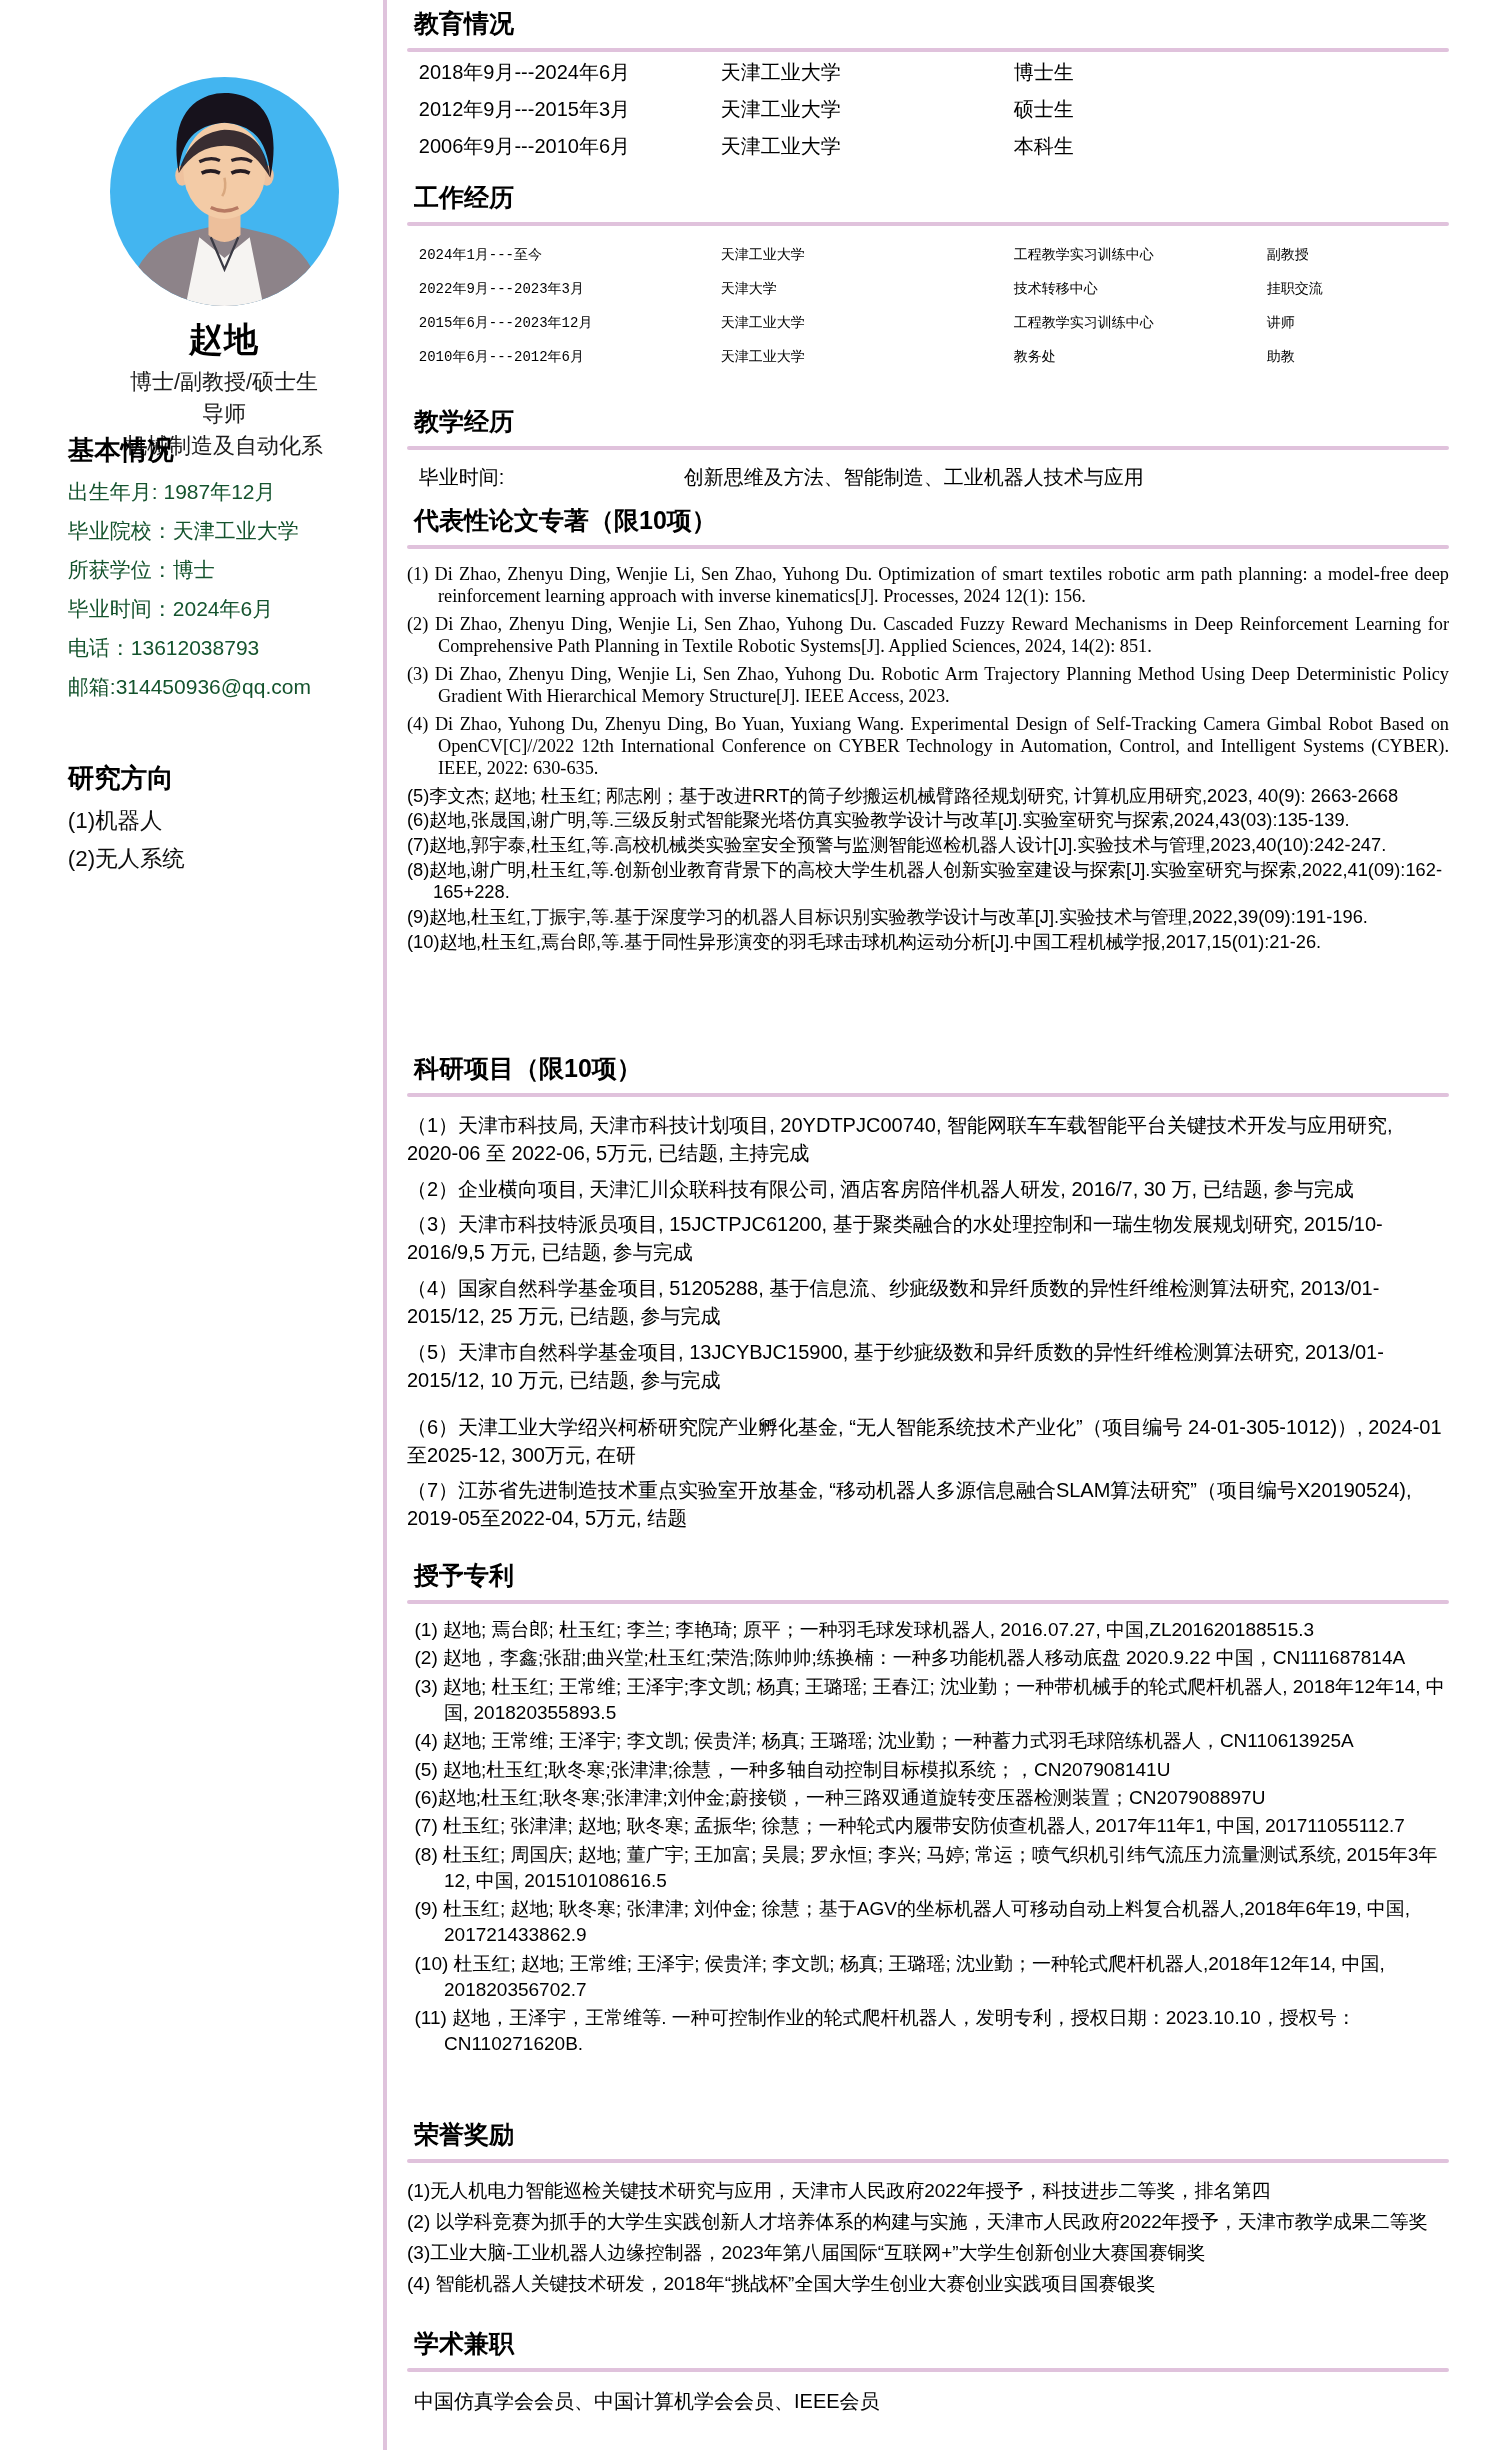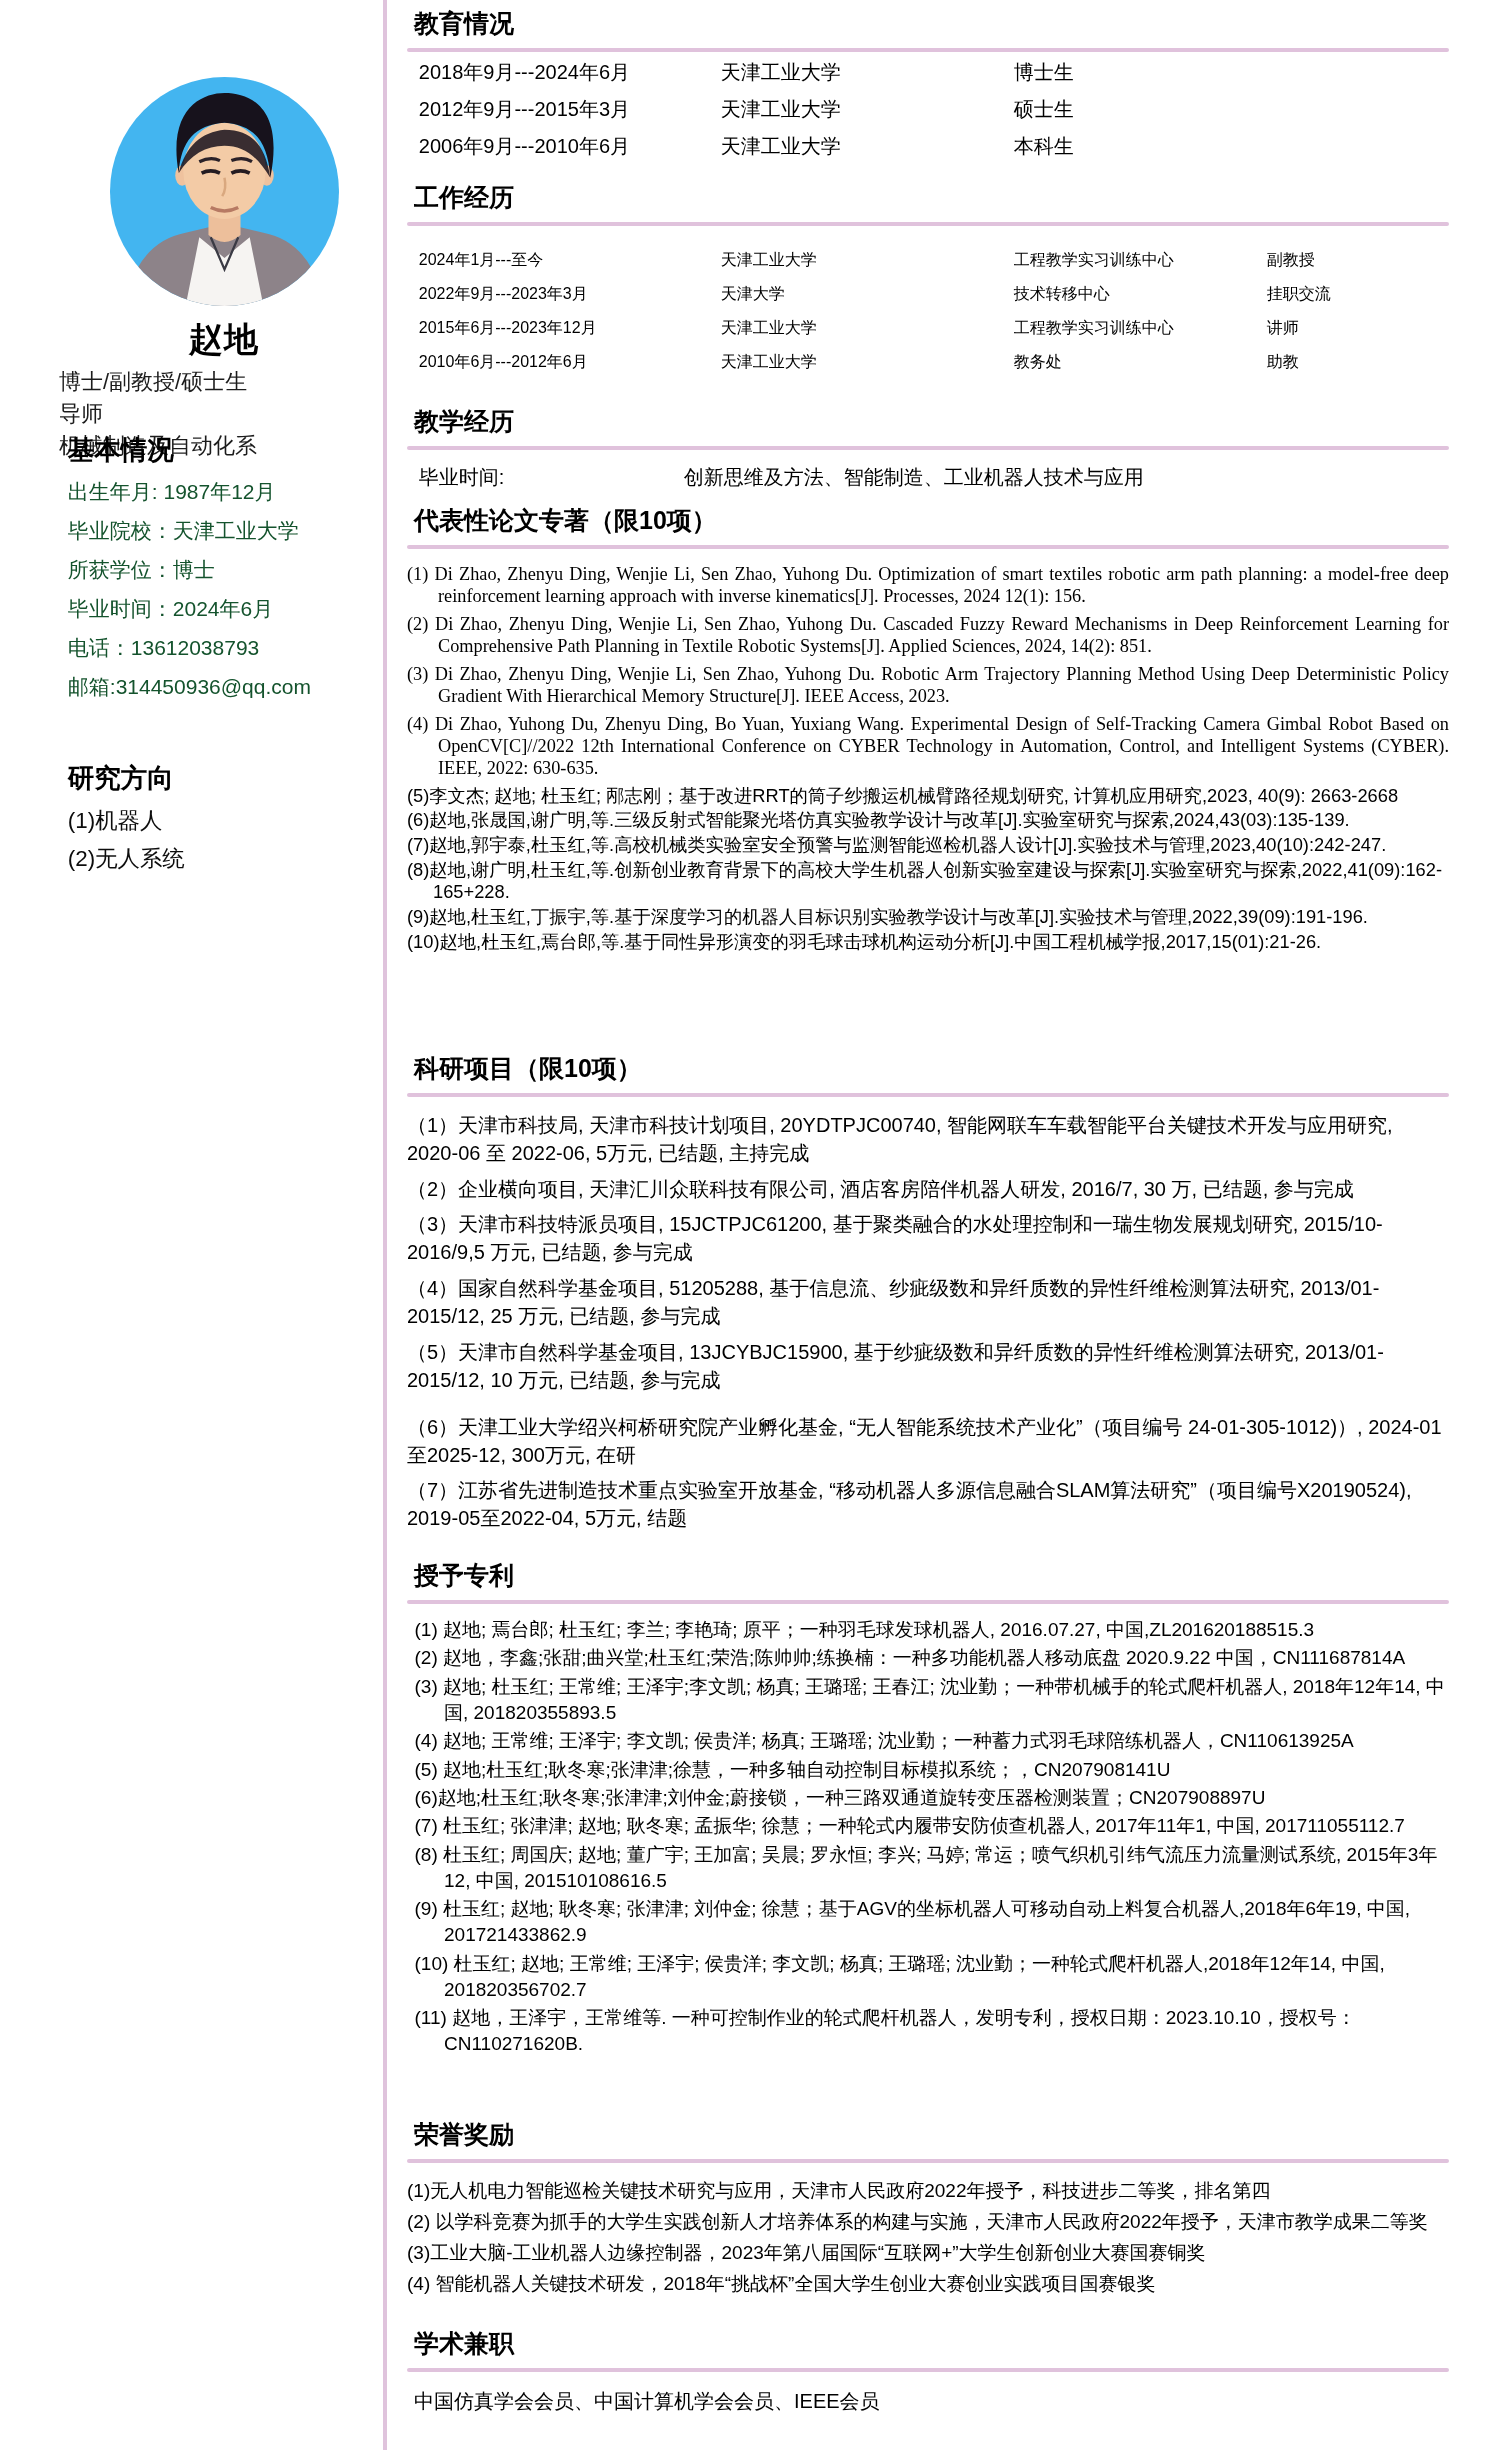--- a/index.html
+++ b/index.html
@@ -8,36 +8,36 @@
     font-family:"Liberation Sans","DejaVu Sans",sans-serif; color:#000;
     -webkit-font-smoothing:antialiased;
   }
   .v-divider { position:absolute; left:383px; top:0; width:3.5px; height:2450px; background:#dfc3dc; }
 
   
   .sidebar { position:absolute; left:59px; top:0; width:330px; height:2450px; }
   .photo-wrap { position:absolute; top:77px; left:51px; width:229px; height:229px; border-radius:50%; overflow:hidden; }
   .photo-wrap svg { display:block; width:100%; height:100%; }
   .side-name { position:absolute; top:317px; left:0; width:100%; text-align:center; font-size:34px; font-weight:bold; letter-spacing:1.2px; }
-  .side-sub { position:absolute; top:366px; left:0; width:100%; text-align:left; font-size:22px; line-height:32px; color:#1c1c1c; }
+  .side-sub { position:absolute; top:366px; left:0; width:100%; text-align:center; font-size:22px; line-height:32px; color:#1c1c1c; }
   .side-heading { position:absolute; left:8.8px; font-size:26.5px; font-weight:bold; }
   .h-basic { top:432px; }
   .h-research { top:760px; }
   .info-list { position:absolute; left:8.8px; top:472px; font-size:21px; line-height:39px; color:#14532d; white-space:nowrap; }
   .research-list { position:absolute; left:8.8px; top:802px; font-size:22.4px; line-height:38px; color:#0d0d0d; }
 
   
   .main { position:absolute; left:407px; top:0; width:1042px; }
   .section { position:absolute; left:0; width:100%; }
   .sec-title { font-size:25px; font-weight:bold; padding-left:7px; line-height:29.5px; }
   .sec-rule { height:4.1px; background:#e0c2dc; border-radius:2.4px; margin-top:9.4px; }
 
   .edu-table { margin-top:2px; font-size:20px; }
   .edu-row { display:grid; grid-template-columns:302px 293px auto; padding-left:11.8px; height:37px; align-items:center; }
-  .work-table { margin-top:18px; font-size:16px; }
+  .work-table { margin-top:12px; font-size:14px;font-family:Liberation Mono, monospace; }
   .work-row { display:grid; grid-template-columns:302px 293px 253px auto; padding-left:11.8px; height:34px; align-items:center; white-space:nowrap; }
   .teach-row { display:grid; grid-template-columns:265px auto; padding-left:11.8px; margin-top:14px; font-size:20px; }
 
   .papers { margin-top:14px; font-size:18.3px; }
   .paper-en { font-family:"Liberation Serif","DejaVu Serif",serif; text-align:justify; padding-left:31px; text-indent:-31px; line-height:22px; margin-bottom:5.9px; }
   .paper-zh { padding-left:26px; text-indent:-26px; line-height:22.4px; margin-bottom:2.4px; }
 
   .projects { margin-top:14px; font-size:20px; line-height:28px; }
   .project { margin-bottom:7.7px; }
   .project-gap { margin-top:19px; }

